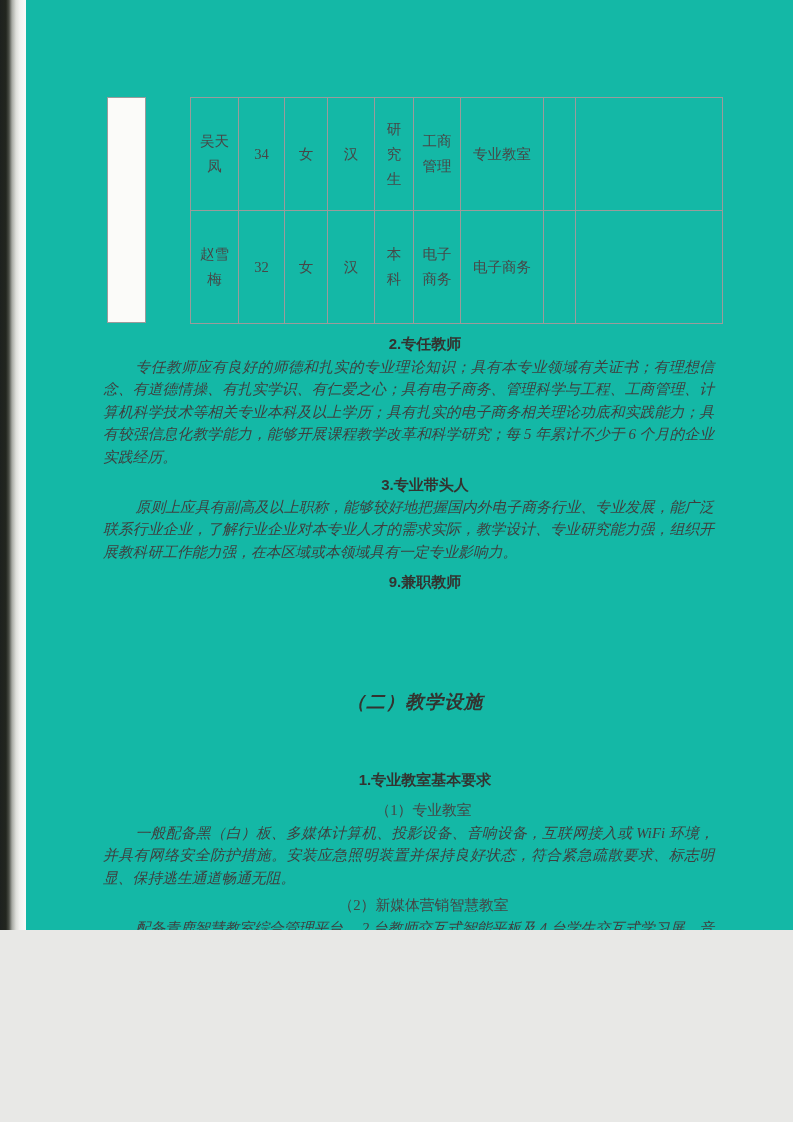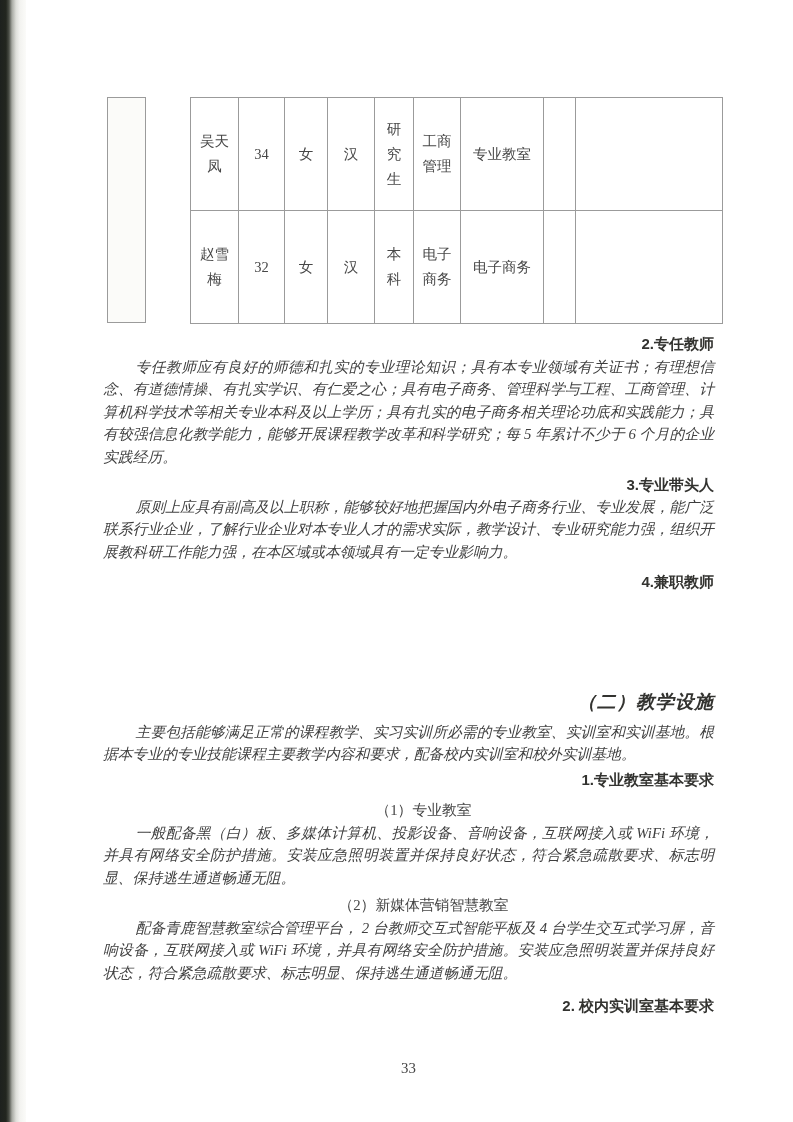--- a/index.html
+++ b/index.html
@@ -1,19 +1,19 @@
 <!DOCTYPE html>
 <html><head>
 <meta charset="utf-8">
 <style>
   html,body{margin:0;padding:0;background:#e8e8e6;}
   #page{
     position:relative;
-    width:793px;height:1122px;
-    background:#ffffff;
+    width:793px;height:930px;
+    background:#14b8a6;
     overflow:hidden;
     font-family:"Liberation Serif","DejaVu Serif",serif;
     color:#3f3f3f;
   }
   
   .scan-edge{
     position:absolute;left:0;top:0;width:26px;height:1122px;
     background:linear-gradient(90deg,
       #1d211e 0px,#22261f 6px,#4a4e46 9px,
       #a8aaa3 12px,#dedfda 16px,#f3f3f0 20px,#fbfbf9 26px);
@@ -41,21 +41,21 @@
   .tb{
     position:absolute;left:103px;width:611px;
     font-size:14.8px;line-height:22.4px;
     text-align:justify;text-justify:inter-ideograph;
   }
   .para{text-indent:2.2em;font-style:italic;}
   .h-sans{
     position:absolute;left:103px;width:611px;
     font-family:"Liberation Sans","DejaVu Sans",sans-serif;
     font-weight:bold;font-size:15px;line-height:22px;color:#333330;
-    padding-left:33px;box-sizing:border-box;text-align:right;
+    padding-left:33px;box-sizing:border-box;text-align:center;
   }
   .h-big{
     font-size:18.5px;line-height:27px;padding-left:13px;
     letter-spacing:1px;
     font-style:italic;
   }
   .h-serif{
     position:absolute;left:103px;width:611px;
     font-size:14.8px;line-height:22.4px;color:#454545;
     padding-left:30px;box-sizing:border-box;text-align:center;
@@ -111,24 +111,23 @@
     </tr>
   </tbody>
     </table>
 
   <div class="h-sans" style="top:333px">2.专任教师</div>
   <div class="tb para" style="top:356px">专任教师应有良好的师德和扎实的专业理论知识；具有本专业领域有关证书；有理想信念、有道德情操、有扎实学识、有仁爱之心；具有电子商务、管理科学与工程、工商管理、计算机科学技术等相关专业本科及以上学历；具有扎实的电子商务相关理论功底和实践能力；具有较强信息化教学能力，能够开展课程教学改革和科学研究；每 5 年累计不少于 6 个月的企业实践经历。</div>
 
   <div class="h-sans" style="top:474px">3.专业带头人</div>
   <div class="tb para" style="top:496px">原则上应具有副高及以上职称，能够较好地把握国内外电子商务行业、专业发展，能广泛联系行业企业，了解行业企业对本专业人才的需求实际，教学设计、专业研究能力强，组织开展教科研工作能力强，在本区域或本领域具有一定专业影响力。</div>
 
-  <div class="h-sans" style="top:571px">4.兼职教师</div>
+  <div class="h-sans" style="top:571px">9.兼职教师</div>
 
   <div class="h-sans h-big" style="top:688px">（二）教学设施</div>
-  <div class="tb para" style="top:721px">主要包括能够满足正常的课程教学、实习实训所必需的专业教室、实训室和实训基地。根据本专业的专业技能课程主要教学内容和要求，配备校内实训室和校外实训基地。</div>
 
   <div class="h-sans" style="top:769px">1.专业教室基本要求</div>
 
   <div class="h-serif" style="top:799px">（1）专业教室</div>
   <div class="tb para" style="top:822px">一般配备黑（白）板、多媒体计算机、投影设备、音响设备，互联网接入或 WiFi 环境，并具有网络安全防护措施。安装应急照明装置并保持良好状态，符合紧急疏散要求、标志明显、保持逃生通道畅通无阻。</div>
 
   <div class="h-serif" style="top:894px">（2）新媒体营销智慧教室</div>
   <div class="tb para" style="top:917px">配备青鹿智慧教室综合管理平台， 2 台教师交互式智能平板及 4 台学生交互式学习屏，音响设备，互联网接入或 WiFi 环境，并具有网络安全防护措施。安装应急照明装置并保持良好状态，符合紧急疏散要求、标志明显、保持逃生通道畅通无阻。</div>
 
   <div class="h-sans" style="top:995px">2.  校内实训室基本要求</div>

